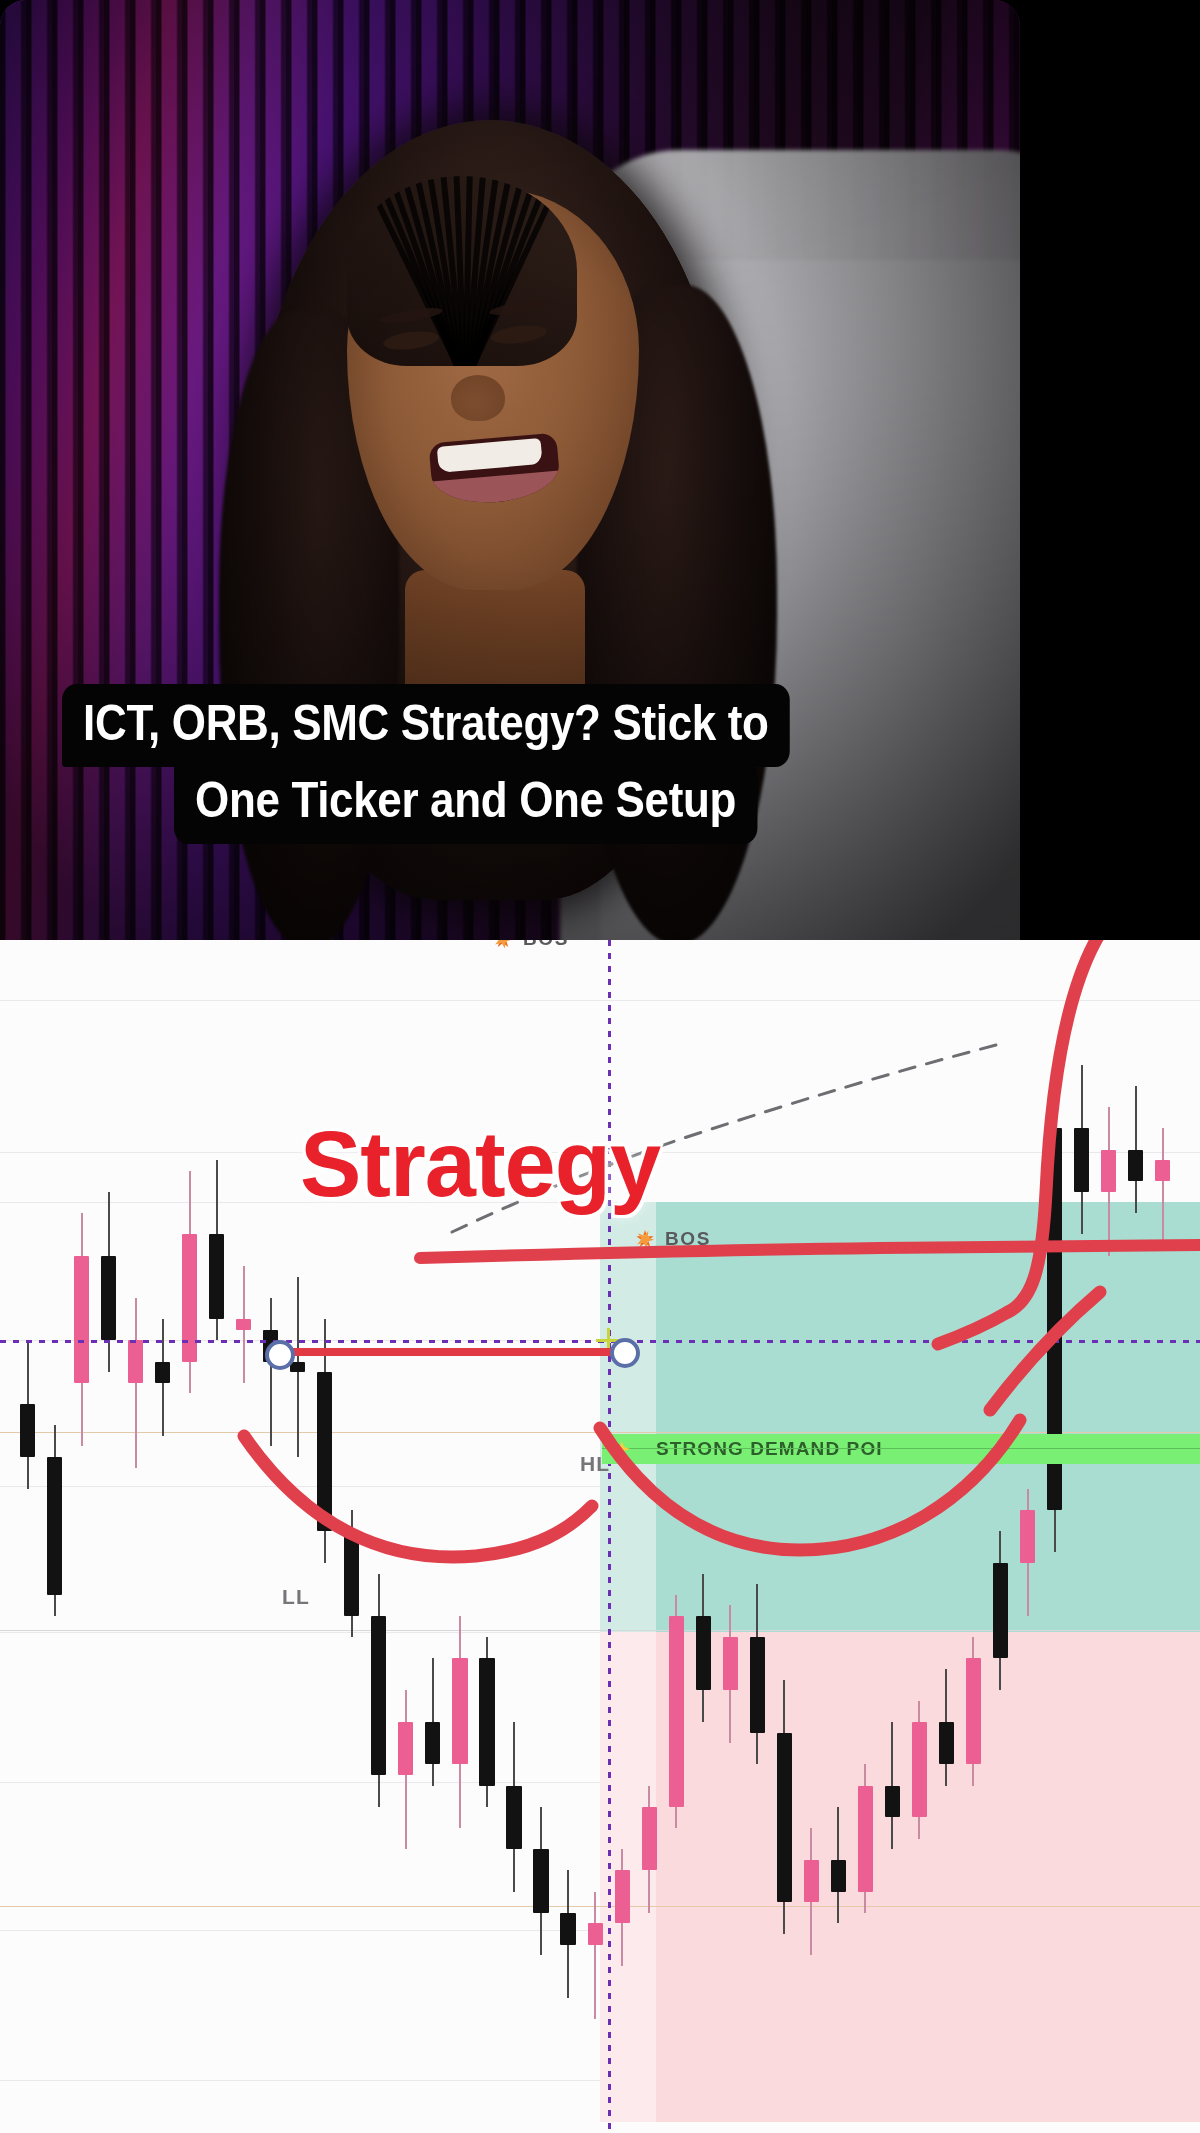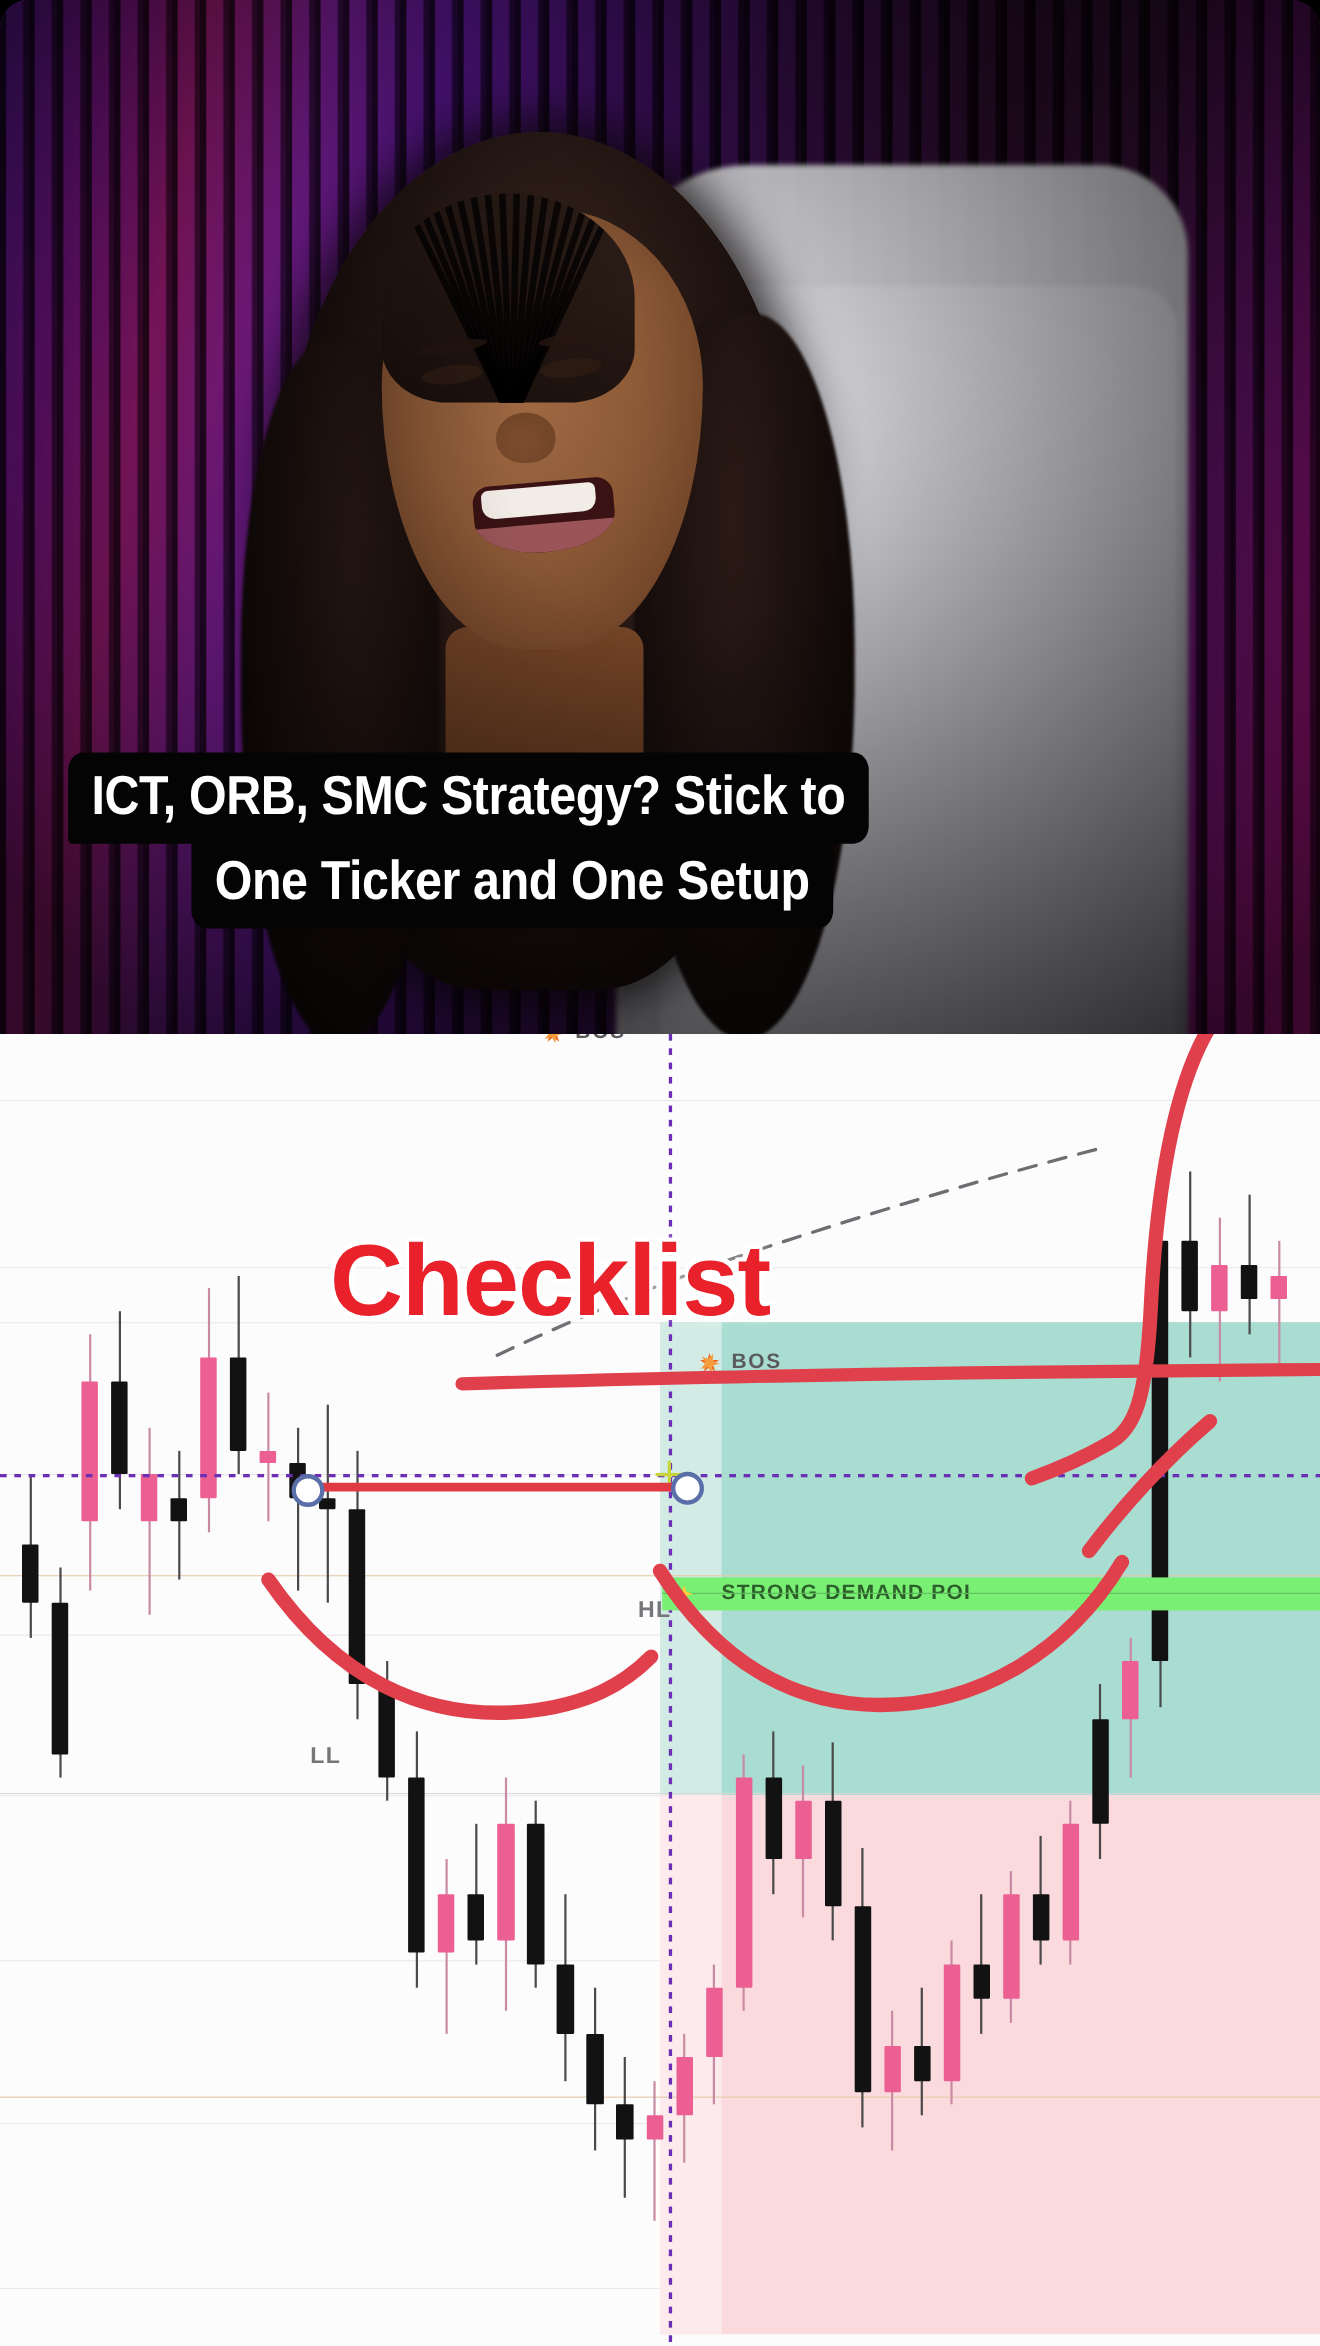--- a/index.html
+++ b/index.html
@@ -1,21 +1,21 @@
 <!DOCTYPE html>
 <html><head>
 <meta charset="utf-8">
 <style>
   html,body{margin:0;padding:0;background:#000;}
   body{width:1200px;height:2133px;font-family:"Liberation Sans",sans-serif;overflow:hidden;position:relative;}
 
   #root{position:absolute;inset:0;width:1200px;height:2133px;background:#000;overflow:hidden;}
 
   
-  .video{position:absolute;left:0;top:0;width:1200px;height:940px;overflow:hidden;border-radius:26px 26px 0 0;background:#120610;}
+  .video{position:absolute;left:0;top:0;width:1020px;height:940px;overflow:hidden;border-radius:26px 26px 0 0;background:#120610;}
   .curtain{position:absolute;inset:0;
     background:
       repeating-linear-gradient(90deg,
         rgba(0,0,0,.72) 0px, rgba(0,0,0,.72) 5px,
         rgba(255,255,255,.02) 6px, rgba(255,255,255,.02) 20px,
         rgba(0,0,0,.55) 22px, rgba(0,0,0,.55) 26px),
       linear-gradient(100deg,#7d1fd6 0%, #a016b8 7%, #c21d8e 14%, #8e1fae 22%, #5b1396 30%,
         #3a0b5e 42%, #2a0838 55%, #230723 68%, #2d0a2e 78%, #6d0f74 88%, #c21296 96%, #e21aa8 100%);
   }
   .curtain-vign{position:absolute;inset:0;background:radial-gradient(ellipse 62% 74% at 52% 44%, rgba(0,0,0,0) 22%, rgba(0,0,0,.42) 68%, rgba(0,0,0,.72) 100%);}
@@ -322,15 +322,15 @@
     <svg class="ann" viewBox="0 0 1200 1193">
       <path d="M1200 -52 C1160 -58 1120 -45 1095 2 C1062 64 1050 168 1046 252 C1042 330 1032 360 1008 372" fill="none" stroke="#e0404c" stroke-width="13" stroke-linecap="round"></path>
       <path d="M1008 372 C984 386 960 396 938 404" fill="none" stroke="#e0404c" stroke-width="13" stroke-linecap="round"></path>
       <path d="M420 318 C560 314 720 310 880 308 C980 307 1080 306 1200 305" fill="none" stroke="#e0404c" stroke-width="12" stroke-linecap="round"></path>
       <path d="M1100 352 C1060 386 1020 430 990 470" fill="none" stroke="#e0404c" stroke-width="13" stroke-linecap="round"></path>
       <path d="M238 500 C300 590 380 628 470 620 C530 614 562 594 586 570" fill="none" stroke="#e0404c" stroke-width="13" stroke-linecap="round" transform="translate(6,-4)"></path>
       <path d="M560 478 C612 560 680 600 760 600 C850 600 930 552 980 470" fill="none" stroke="#e0404c" stroke-width="13" stroke-linecap="round" transform="translate(40,10)"></path>
       <path d="M452 292 C520 260 600 226 690 196 C800 160 900 130 1000 104" fill="none" stroke="#6d6d72" stroke-width="3" stroke-dasharray="16 12" stroke-linecap="round"></path>
     </svg>
 
-    <div class="checklist">Checklist</div>
+    <div class="checklist">Strategy</div>
   </div>
 </div>
 
 </body></html>

